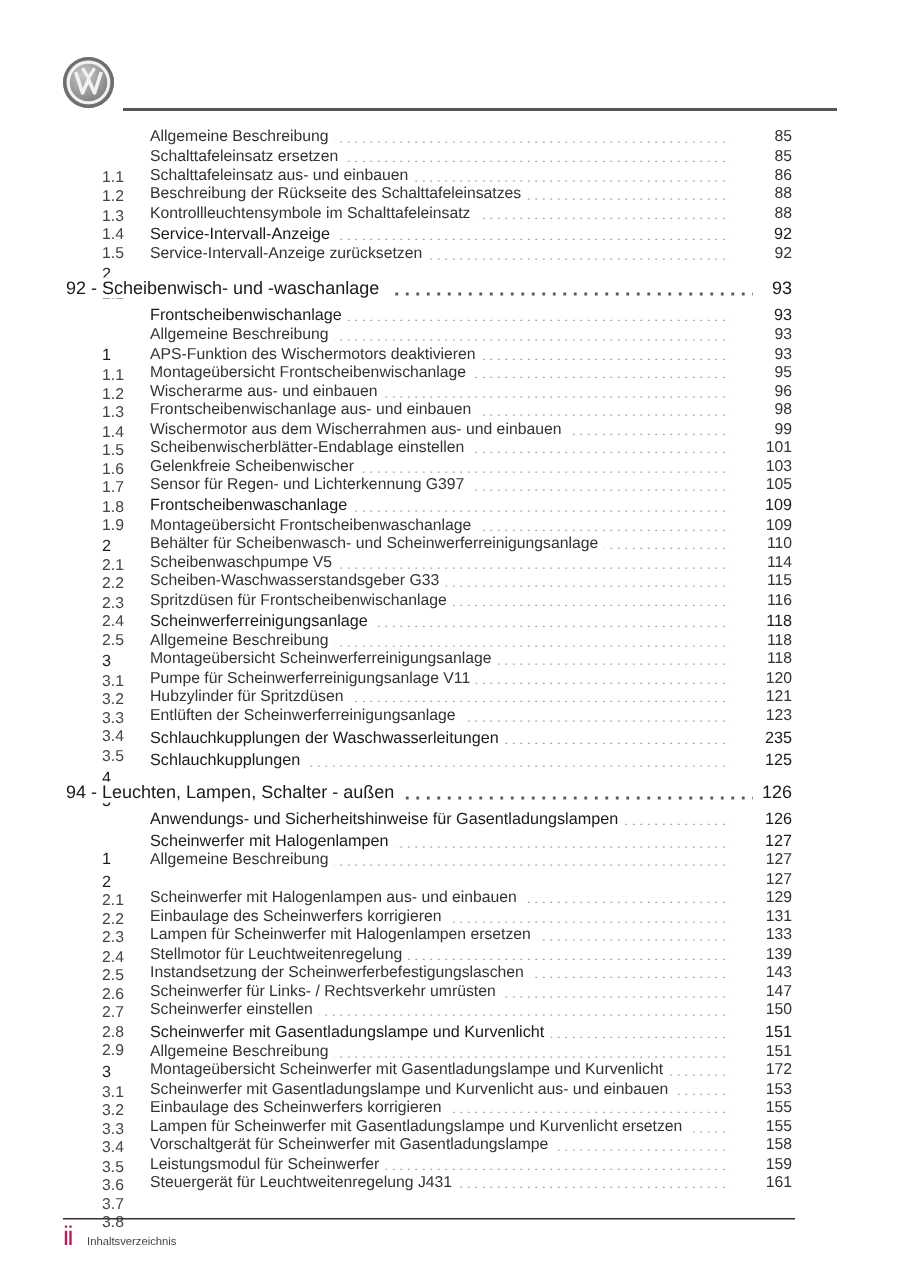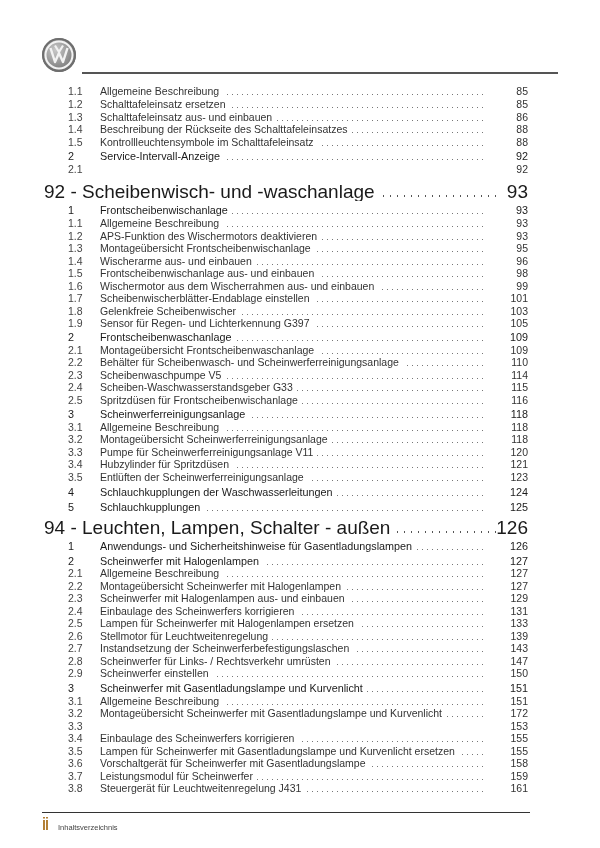--- a/index.html
+++ b/index.html
@@ -9,41 +9,41 @@
   .header { position: absolute; left: 42px; top: 38px; width: 516px; height: 36px; }
   .logo { position: absolute; left: 0; top: 0; width: 34px; height: 34px; border-radius: 50%;
           background: radial-gradient(circle at 40% 35%, #c8c8c8 0%, #8a8a8a 55%, #5a5a5a 100%);
           box-shadow: inset 0 0 0 2px #6e6e6e; }
   .logo svg { position: absolute; left: 0; top: 0; }
   .hdr-text { position: absolute; left: 41px; top: 7px; font-size: 12.3px; line-height: 13px; color: #333; }
   .hdr-rule { position: absolute; left: 40px; right: 0; top: 34px; height: 1.5px; background: #555; }
 
   .toc { position: absolute; left: 0; top: 84px; width: 600px; }
   .row { position: absolute; left: 0; width: 600px; height: 14px; font-size: 10.5px; line-height: 14px; }
-  .num { position: absolute; left: 68px; color: #444; }
+  .num { position: absolute; left: 68px; color: #444; margin-top: 27px; }
   .title { position: absolute; left: 100px; right: 113px; white-space: nowrap; overflow: hidden; color: #333; }
   .title .t { background: #fff; padding-right: 4px; position: relative; z-index: 1; }
   .title::after { content: ""; position: absolute; left: 0; right: 0; bottom: 3px; height: 1px;
                   background-image: radial-gradient(circle, #777 0.6px, transparent 0.8px);
                   background-size: 5px 2px; background-repeat: repeat-x; }
   .page { position: absolute; right: 72px; text-align: center; color: #333; }
   .row.lvl1 .num, .row.lvl1 .title .t, .row.lvl1 .page { color: #1a1a1a; font-weight: normal; }
   .row.lvl1 { font-size: 10.8px; }
 
-  .chapter { position: absolute; left: 0; width: 600px; height: 18px; font-size: 19px; line-height: 18px; }
+  .chapter { position: absolute; left: 0; width: 600px; height: 18px; font-size: 12px; line-height: 18px; }
   .chapter .ctitle { position: absolute; left: 44px; right: 98px; white-space: nowrap; overflow: hidden; color: #1a1a1a; }
   .chapter .ctitle .t { background: #fff; padding-right: 6px; position: relative; z-index: 1; }
   .chapter .ctitle::after { content: ""; position: absolute; left: 0; right: 0; bottom: 4px; height: 2px;
                   background-image: radial-gradient(circle, #555 0.9px, transparent 1.1px);
                   background-size: 7px 2px; background-repeat: repeat-x; }
   .chapter .page { right: 72px; color: #1a1a1a; }
 
   .footer-rule { position: absolute; left: 42px; width: 488px; top: 812px; height: 1.2px; background: #333; }
   .footer { position: absolute; left: 42px; top: 816px; height: 20px; }
-  .footer .pg { font-family: "Liberation Sans", sans-serif; font-size: 18px; color: #a16207; position: absolute; left: 0; top: -2px; letter-spacing: -1px; }
+  .footer .pg { font-family: "Liberation Sans", sans-serif; font-size: 18px; color: #be185d; position: absolute; left: 0; top: -2px; letter-spacing: -1px; }
   .footer .lbl { font-size: 7.5px; color: #444; position: absolute; left: 16px; top: 7px; white-space: nowrap; }
 </style>
 </head>
 <body>
 
 <div class="header">
   <div class="logo">
     <svg width="34" height="34" viewBox="0 0 34 34">
       <circle cx="17" cy="17" r="13.5" fill="none" stroke="#f2f2f2" stroke-width="2"></circle>
       <path d="M8.5 10 L13 24 L17 15 L21 24 L25.5 10" fill="none" stroke="#f2f2f2" stroke-width="2.4" stroke-linejoin="round"></path>
@@ -79,20 +79,21 @@
       <span class="title"><span class="t">Kontrollleuchtensymbole im Schalttafeleinsatz</span></span>
       <span class="page">88</span>
     </div>
     <div class="row lvl1" style="top: 65px;">
       <span class="num">2</span>
       <span class="title"><span class="t">Service-Intervall-Anzeige</span></span>
       <span class="page">92</span>
     </div>
     <div class="row" style="top: 78px;">
       <span class="num">2.1</span>
+      <span class="title"><span class="t">Service-Intervall-Anzeige zurücksetzen</span></span>
       <span class="page">92</span>
     </div>
     <div class="chapter" style="top: 99px;">
       <span class="ctitle"><span class="t">92 - Scheibenwisch- und -waschanlage</span></span>
       <span class="page">93</span>
     </div>
     <div class="row lvl1" style="top: 119px;">
       <span class="num">1</span>
       <span class="title"><span class="t">Frontscheibenwischanlage</span></span>
       <span class="page">93</span>
@@ -198,21 +199,21 @@
       <span class="page">121</span>
     </div>
     <div class="row" style="top: 386px;">
       <span class="num">3.5</span>
       <span class="title"><span class="t">Entlüften der Scheinwerferreinigungsanlage</span></span>
       <span class="page">123</span>
     </div>
     <div class="row lvl1" style="top: 401px;">
       <span class="num">4</span>
       <span class="title"><span class="t">Schlauchkupplungen der Waschwasserleitungen</span></span>
-      <span class="page">124</span>
+      <span class="page">235</span>
     </div>
     <div class="row lvl1" style="top: 416px;">
       <span class="num">5</span>
       <span class="title"><span class="t">Schlauchkupplungen</span></span>
       <span class="page">125</span>
     </div>
     <div class="chapter" style="top: 435px;">
       <span class="ctitle"><span class="t">94 - Leuchten, Lampen, Schalter - außen</span></span>
       <span class="page">126</span>
     </div>
@@ -226,21 +227,20 @@
       <span class="title"><span class="t">Scheinwerfer mit Halogenlampen</span></span>
       <span class="page">127</span>
     </div>
     <div class="row" style="top: 482px;">
       <span class="num">2.1</span>
       <span class="title"><span class="t">Allgemeine Beschreibung</span></span>
       <span class="page">127</span>
     </div>
     <div class="row" style="top: 495px;">
       <span class="num">2.2</span>
-      <span class="title"><span class="t">Montageübersicht Scheinwerfer mit Halogenlampen</span></span>
       <span class="page">127</span>
     </div>
     <div class="row" style="top: 507px;">
       <span class="num">2.3</span>
       <span class="title"><span class="t">Scheinwerfer mit Halogenlampen aus- und einbauen</span></span>
       <span class="page">129</span>
     </div>
     <div class="row" style="top: 520px;">
       <span class="num">2.4</span>
       <span class="title"><span class="t">Einbaulage des Scheinwerfers korrigieren</span></span>
@@ -281,20 +281,21 @@
       <span class="title"><span class="t">Allgemeine Beschreibung</span></span>
       <span class="page">151</span>
     </div>
     <div class="row" style="top: 622px;">
       <span class="num">3.2</span>
       <span class="title"><span class="t">Montageübersicht Scheinwerfer mit Gasentladungslampe und Kurvenlicht</span></span>
       <span class="page">172</span>
     </div>
     <div class="row" style="top: 635px;">
       <span class="num">3.3</span>
+      <span class="title"><span class="t">Scheinwerfer mit Gasentladungslampe und Kurvenlicht aus- und einbauen</span></span>
       <span class="page">153</span>
     </div>
     <div class="row" style="top: 647px;">
       <span class="num">3.4</span>
       <span class="title"><span class="t">Einbaulage des Scheinwerfers korrigieren</span></span>
       <span class="page">155</span>
     </div>
     <div class="row" style="top: 660px;">
       <span class="num">3.5</span>
       <span class="title"><span class="t">Lampen für Scheinwerfer mit Gasentladungslampe und Kurvenlicht ersetzen</span></span>

